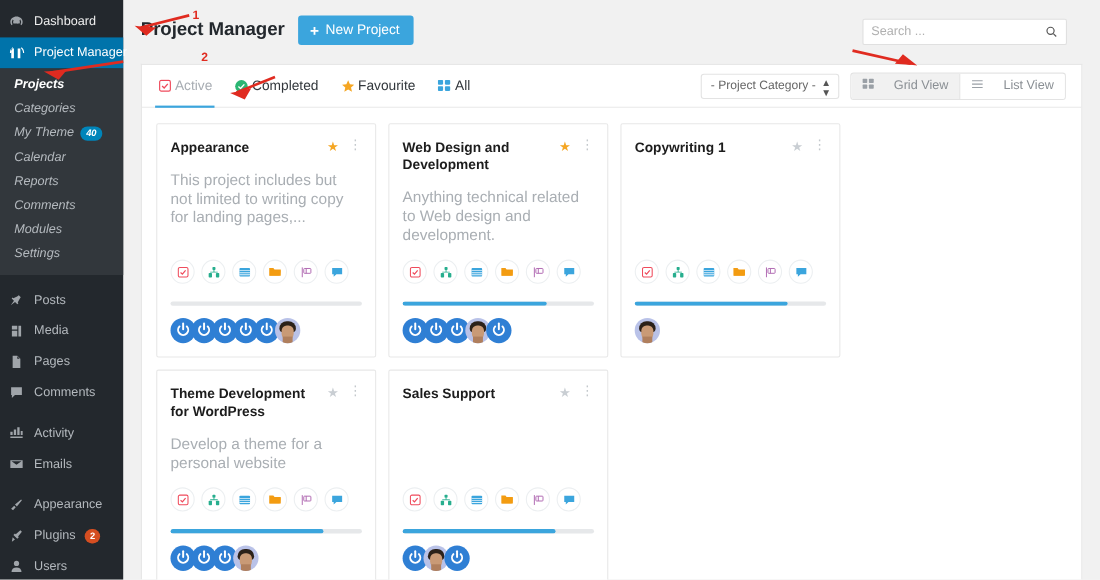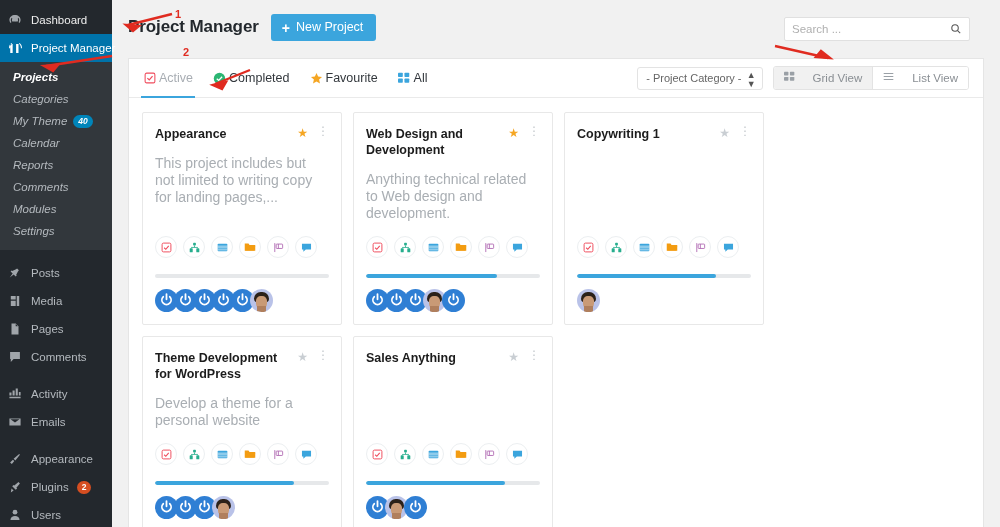--- a/index.html
+++ b/index.html
@@ -711,21 +711,21 @@
               </div>
               <div class="av photo">
                 <div class="hair"></div>
                 <div class="face"></div>
                 <div class="neck"></div>
               </div>
             </div>
           </div>
           <div class="card tall">
             <div class="card-head">
-              <div class="card-title">Sales Anything</div>
+              <div class="card-title">Sales Support</div>
               <div class="star">★</div>
               <div class="dots">⋮</div>
             </div>
             <div class="card-desc empty"></div>
             <div class="icon-row">
               <div class="cicon">
                 <svg width="11" height="11" viewBox="0 0 16 16" fill="none" stroke="#ef4b5c" stroke-width="1.4">
                   <rect x="1.6" y="1.6" width="12.8" height="12.8" rx="2"></rect>
                   <path d="M4.6 8.4 7 10.6l4.2-5" stroke-width="1.6"></path>
                 </svg>

